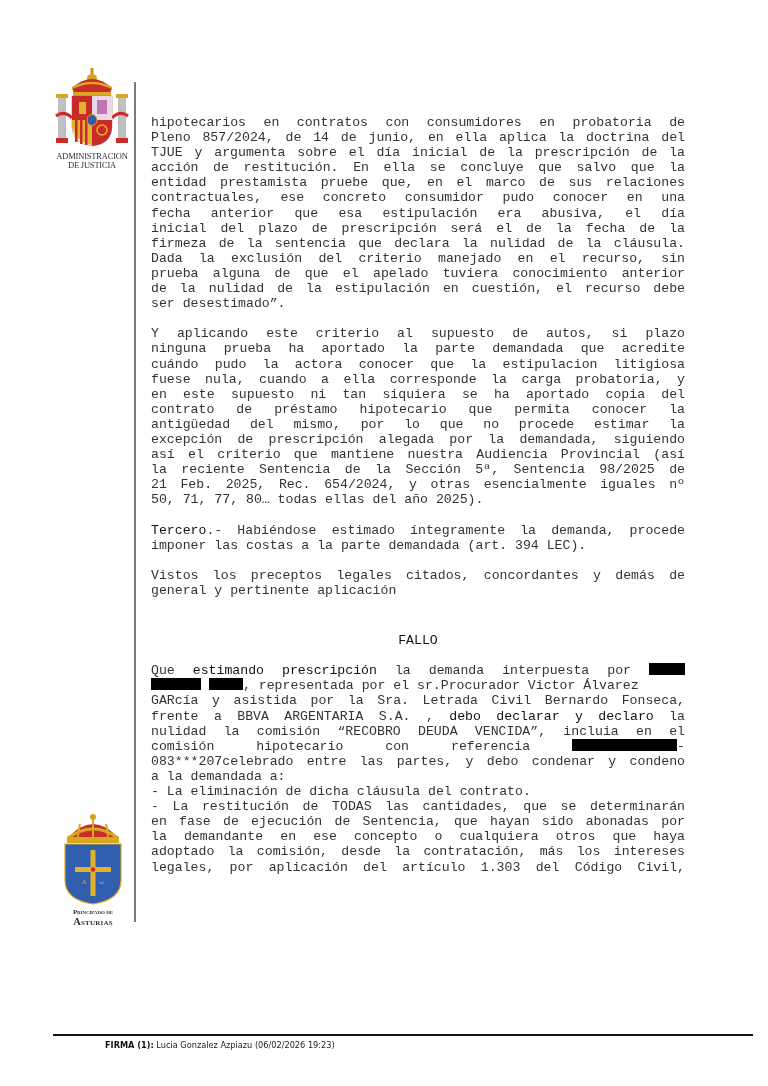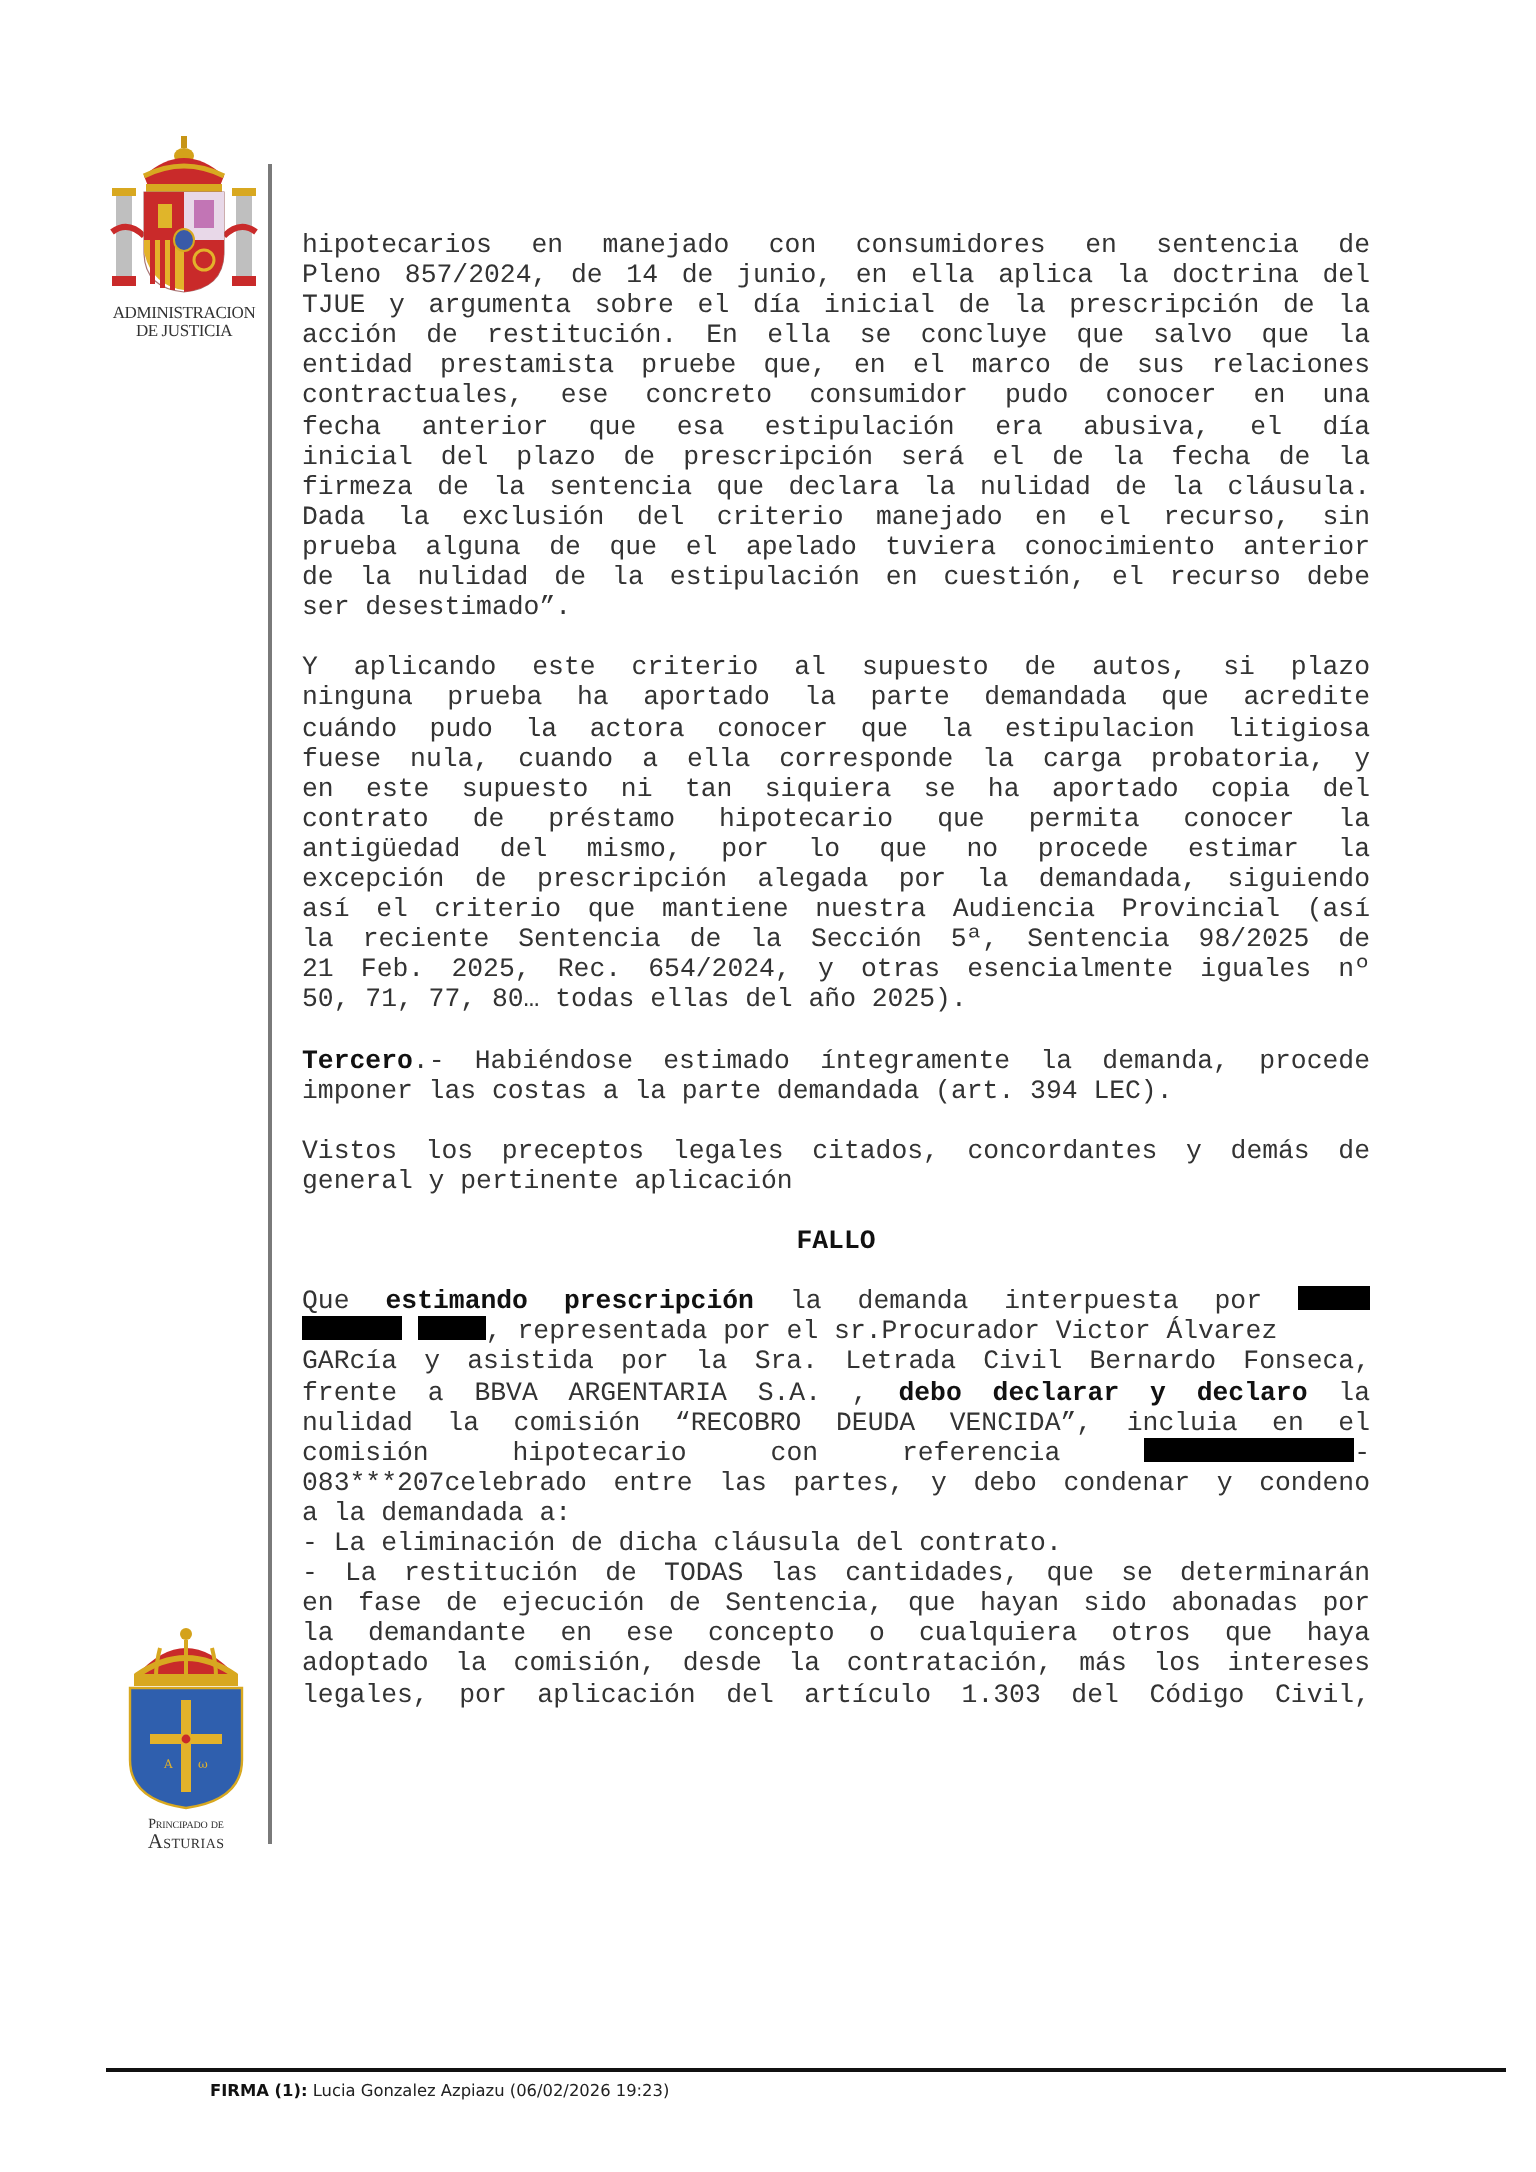--- a/index.html
+++ b/index.html
@@ -4,36 +4,36 @@
 <style>
   html, body { margin: 0; padding: 0; background: #ffffff; }
   body { width: 768px; height: 1086px; position: relative; overflow: hidden; }
   .page { position: absolute; left: 0; top: 0; width: 768px; height: 1086px; background: #fff; }
 
   
   .emblem-top { position: absolute; left: 52px; top: 66px; width: 80px; height: 108px; }
   .emblem-bottom { position: absolute; left: 58px; top: 812px; width: 70px; height: 122px; }
   .emblem-caption { font-family: "Liberation Serif", serif; color: #333; text-align: center; line-height: 9px; }
   .emblem-top .emblem-caption { font-size: 8.5px; position: absolute; left: 0; top: 86px; width: 80px; letter-spacing: -0.2px; }
-  .emblem-bottom .emblem-caption { position: absolute; left: 0; top: 96px; width: 70px; }
+  .emblem-bottom .emblem-caption { position: absolute; left: 0; top: 96px; width: 70px; font-weight: bold; }
   .cap-small { font-size: 7px; font-variant: small-caps; letter-spacing: -0.1px; }
   .cap-large { font-size: 10.5px; font-variant: small-caps; letter-spacing: 0.2px; }
 
   .vrule { position: absolute; left: 134px; top: 82px; width: 1.5px; height: 840px; background: #7a7a7a; }
 
   
   .content { position: absolute; left: 151px; top: 115px; width: 534px;
     font-family: "Liberation Mono", monospace; font-size: 13.2px; line-height: 15.1px; color: #333; }
   .para { text-align: justify; margin: 0; }
   .para + .gap { height: 15.1px; }
   .gap { height: 15.1px; }
   .line { display: block; text-align: justify; text-align-last: justify; white-space: nowrap; }
   .line.last { text-align-last: left; }
   .line.center { text-align: center; text-align-last: center; }
-  b, .bold { font-weight: bold; color: #111; }
+  b, .bold { font-weight: normal; color: #111; margin-top: 20px; }
   .redact { display: inline-block; background: #000; height: 12px; vertical-align: -1px; }
 
   
   .footer-rule { position: absolute; left: 53px; top: 1034px; width: 700px; height: 2px; background: #111; }
   .footer { position: absolute; left: 66px; top: 1040px; font-family: "DejaVu Sans", sans-serif; font-size: 8.2px; color: #222; }
   .footer .label { font-weight: bold; color: #111; padding-left: 39px; }
 </style>
 </head>
 <body>
 
@@ -74,21 +74,21 @@
       <div>ADMINISTRACION</div>
       <div>DE JUSTICIA</div>
     </div>
   </div>
 
   <div class="vrule"></div>
 
   <div class="content">
 
     <div class="para">
-      <span class="line">hipotecarios en manejado con consumidores en sentencia de</span>
+      <span class="line">hipotecarios en contratos con consumidores en probatoria de</span>
       <span class="line">Pleno 857/2024, de 14 de junio, en ella aplica la doctrina del</span>
       <span class="line">TJUE y argumenta sobre el día inicial de la prescripción de la</span>
       <span class="line">acción de restitución. En ella se concluye que salvo que la</span>
       <span class="line">entidad prestamista pruebe que, en el marco de sus relaciones</span>
       <span class="line">contractuales, ese concreto consumidor pudo conocer en una</span>
       <span class="line">fecha anterior que esa estipulación era abusiva, el día</span>
       <span class="line">inicial del plazo de prescripción será el de la fecha de la</span>
       <span class="line">firmeza de la sentencia que declara la nulidad de la cláusula.</span>
       <span class="line">Dada la exclusión del criterio manejado en el recurso, sin</span>
       <span class="line">prueba alguna de que el apelado tuviera conocimiento anterior</span>

